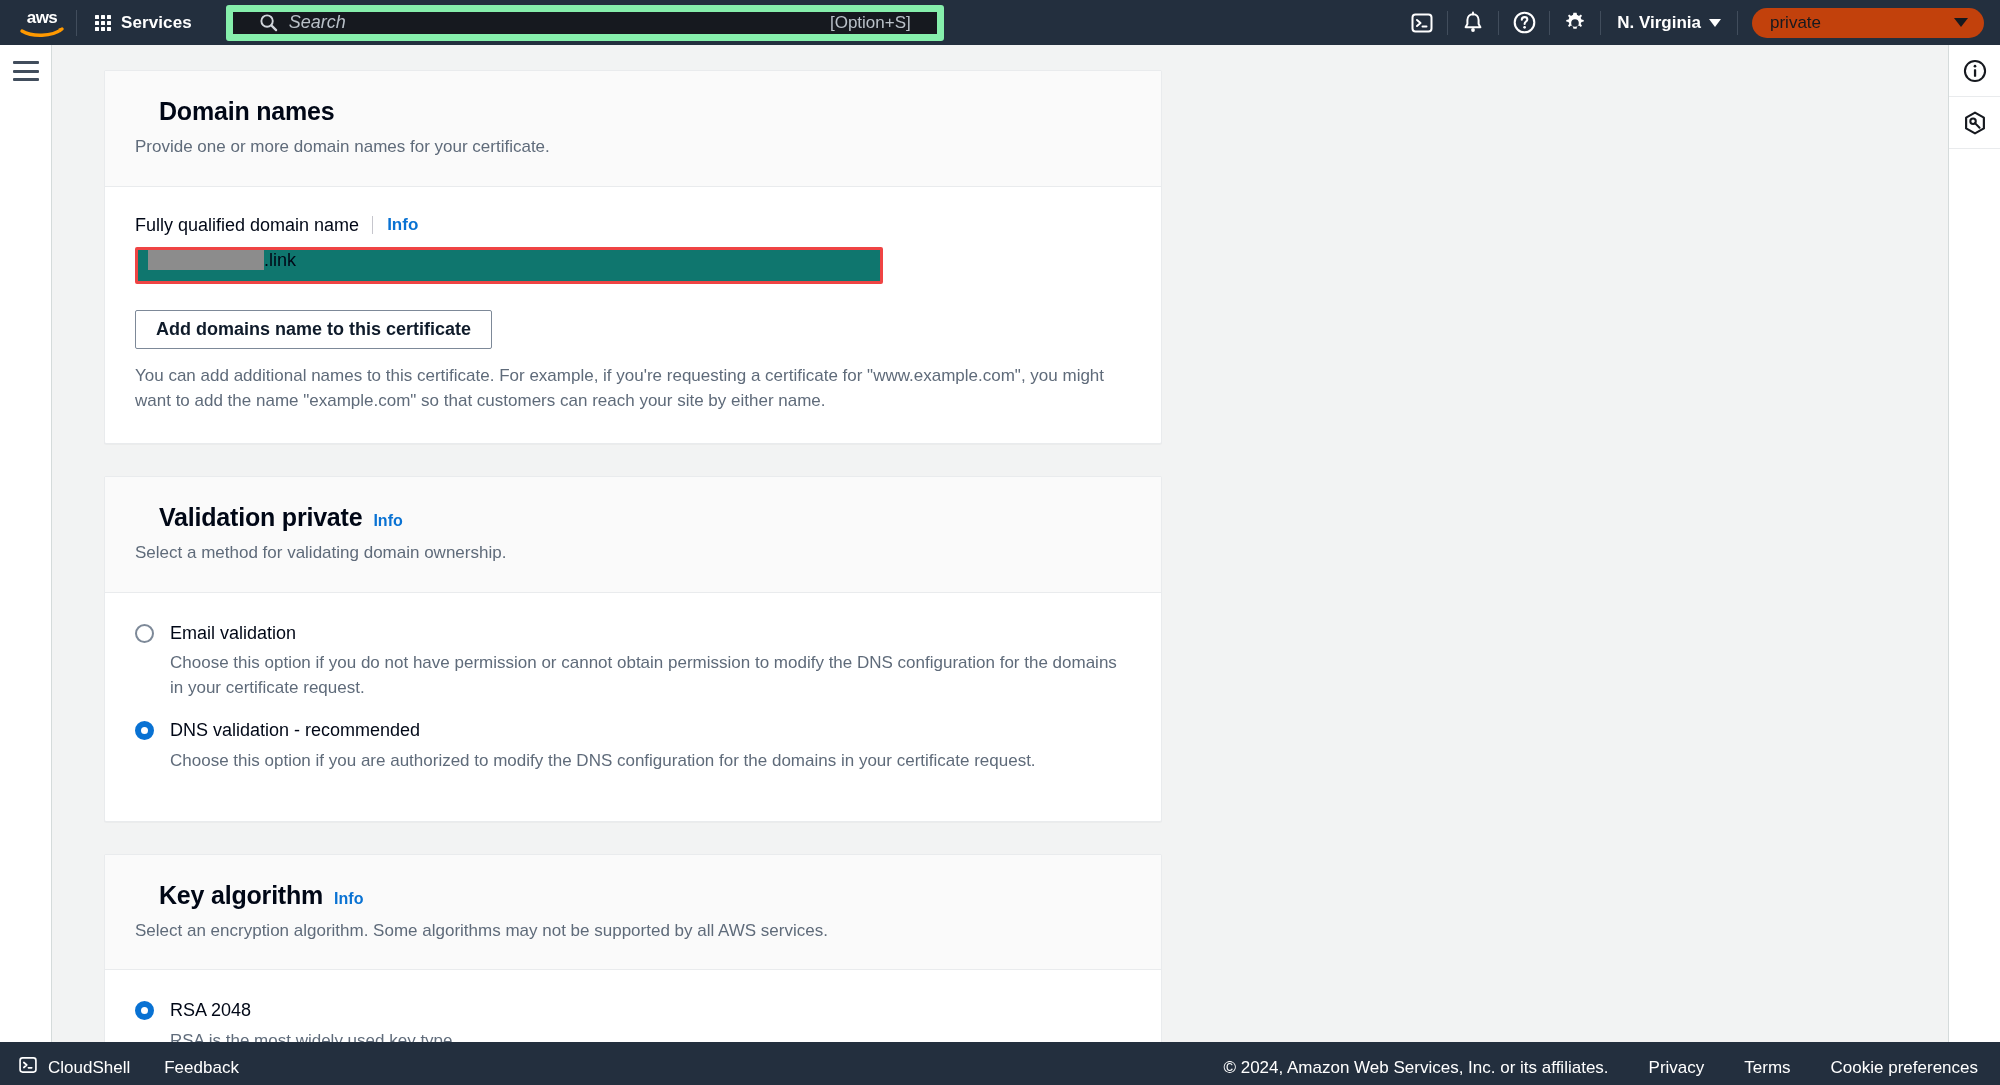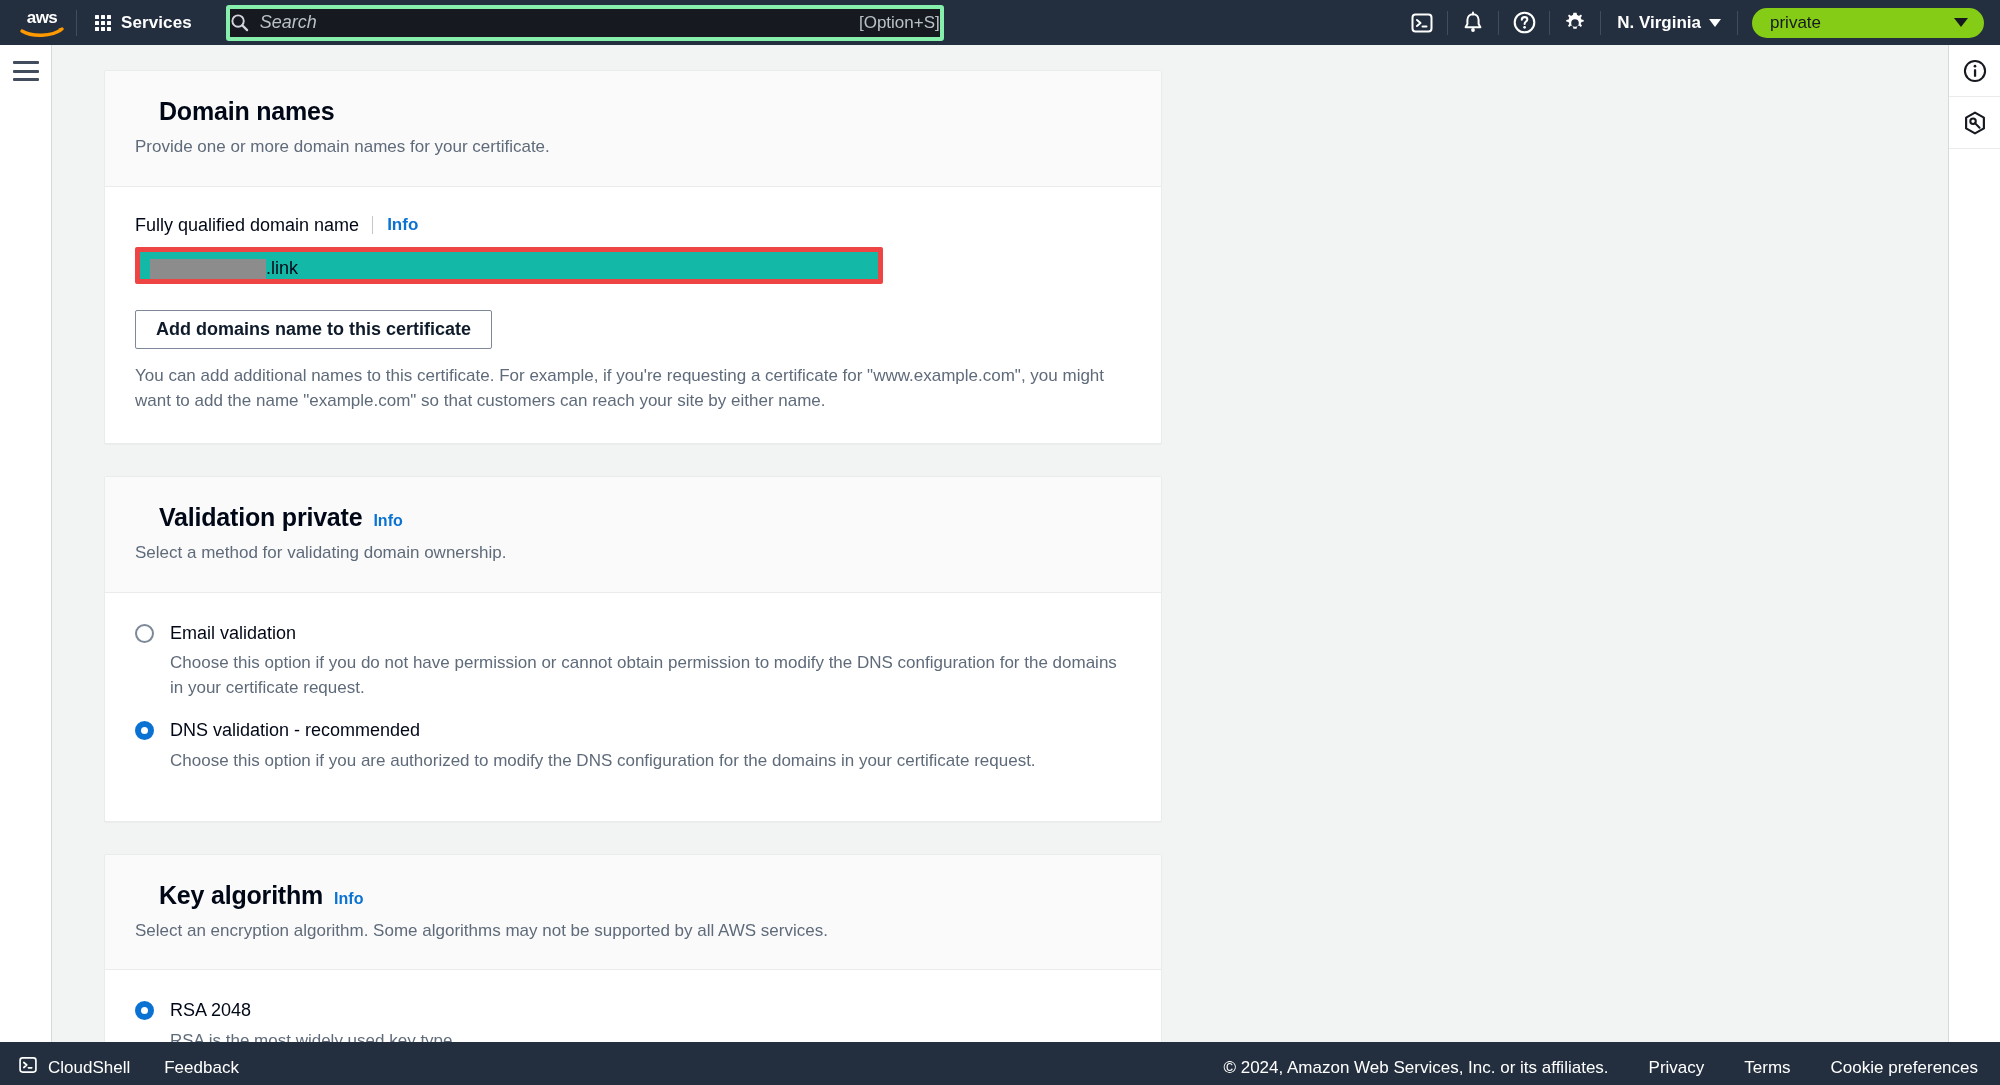--- a/index.html
+++ b/index.html
@@ -72,25 +72,25 @@
     font-weight: 700;
     letter-spacing: 0.1px;
     white-space: nowrap;
   }
 
   .search-wrap {
     margin-left: 22px;
     width: 718px;
     height: 36px;
     background: #16191f;
-    border: 4px solid #86efac;
+    border: 7px solid #86efac;
     border-radius: 3px;
     display: flex;
     align-items: center;
-    padding: 0 0;
+    padding: 0 26px;
     cursor: text;
     flex: none;
   }
   .search-icon-box { flex: none; display: flex; align-items: center; margin-right: 11px; }
   .search-input-fake {
     flex: 1;
     color: #b9c0c8;
     font-size: 18px;
     font-style: italic;
     white-space: nowrap;
@@ -142,21 +142,21 @@
     border-left: 6px solid transparent;
     border-right: 6px solid transparent;
     border-top: 8px solid #ffffff;
     display: block;
   }
 
   .account-select {
     margin: 0 16px 0 14px;
     width: 232px;
     height: 30px;
-    background: #84cc16;
+    background: #c2410c;
     border-radius: 16px;
     display: flex;
     align-items: center;
     justify-content: space-between;
     padding: 0 16px 0 18px;
     cursor: pointer;
     flex: none;
   }
   .account-name {
     color: #16191f;
@@ -302,25 +302,25 @@
   .info-link-inline {
     color: #0972d3;
     font-size: 17px;
     font-weight: 700;
     cursor: pointer;
   }
 
   .text-input {
     width: 748px;
     height: 37px;
-    border: 5px solid #ef4444;
+    border: 3px solid #ef4444;
     border-radius: 2px;
-    background: #14b8a6;
-    display: flex;
-    align-items: flex-end;
+    background: #0f766e;
+    display: flex;
+    align-items: flex-start;
     padding: 0 10px;
     font-size: 18px;
     color: #000716;
     cursor: text;
   }
   .redacted {
     display: inline-block;
     width: 116px;
     height: 20px;
     background: #8c8c8c;

